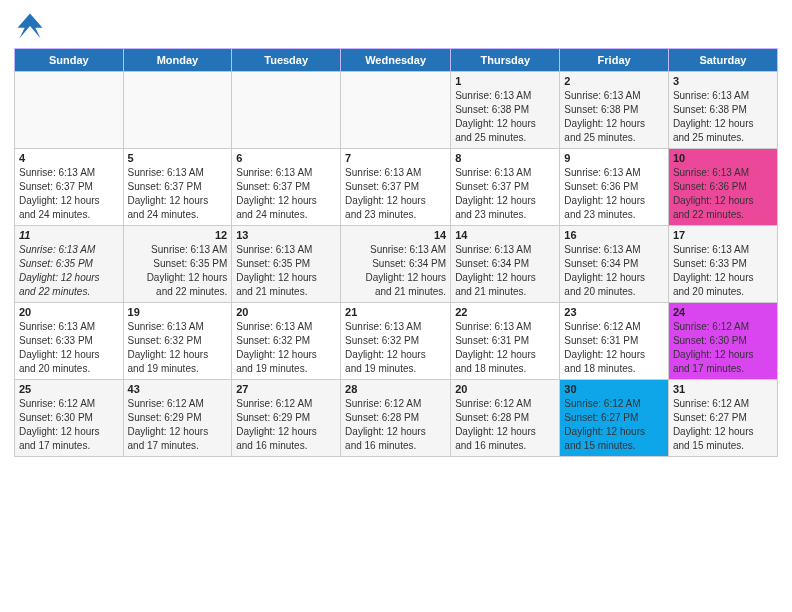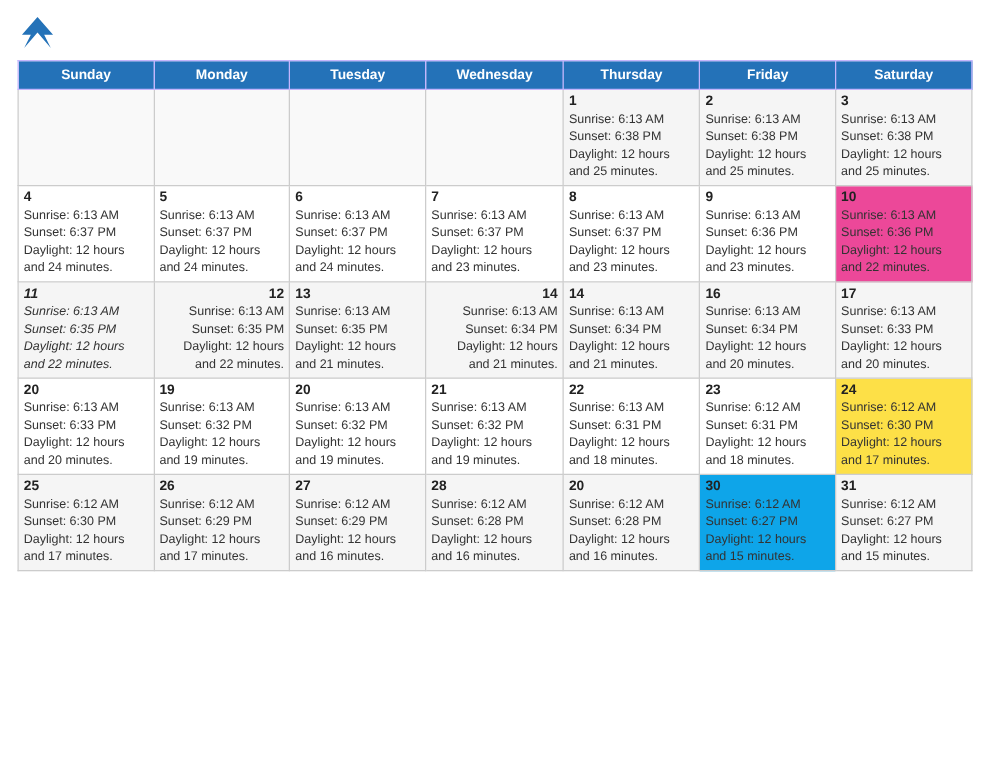--- a/index.html
+++ b/index.html
@@ -293,38 +293,38 @@
 Daylight: 12 hours
 and 18 minutes.</div>
           </td>
           <td style="background: rgb(255, 255, 255);">
             <div class="day-number">23</div>
             <div class="day-info" style="white-space: pre-line;">Sunrise: 6:12 AM
 Sunset: 6:31 PM
 Daylight: 12 hours
 and 18 minutes.</div>
           </td>
-          <td style="background: #fde047;">
+          <td style="background: #d946ef;">
             <div class="day-number">24</div>
             <div class="day-info" style="white-space: pre-line;">Sunrise: 6:12 AM
 Sunset: 6:30 PM
 Daylight: 12 hours
 and 17 minutes.</div>
           </td>
         </tr>
         <tr>
           <td style="background: rgb(245, 245, 245);">
             <div class="day-number">25</div>
             <div class="day-info" style="white-space: pre-line;">Sunrise: 6:12 AM
 Sunset: 6:30 PM
 Daylight: 12 hours
 and 17 minutes.</div>
           </td>
           <td style="background: rgb(245, 245, 245);">
-            <div class="day-number">26</div>
+            <div class="day-number">43</div>
             <div class="day-info" style="white-space: pre-line;">Sunrise: 6:12 AM
 Sunset: 6:29 PM
 Daylight: 12 hours
 and 17 minutes.</div>
           </td>
           <td style="background: rgb(245, 245, 245);">
             <div class="day-number">27</div>
             <div class="day-info" style="white-space: pre-line;">Sunrise: 6:12 AM
 Sunset: 6:29 PM
 Daylight: 12 hours

